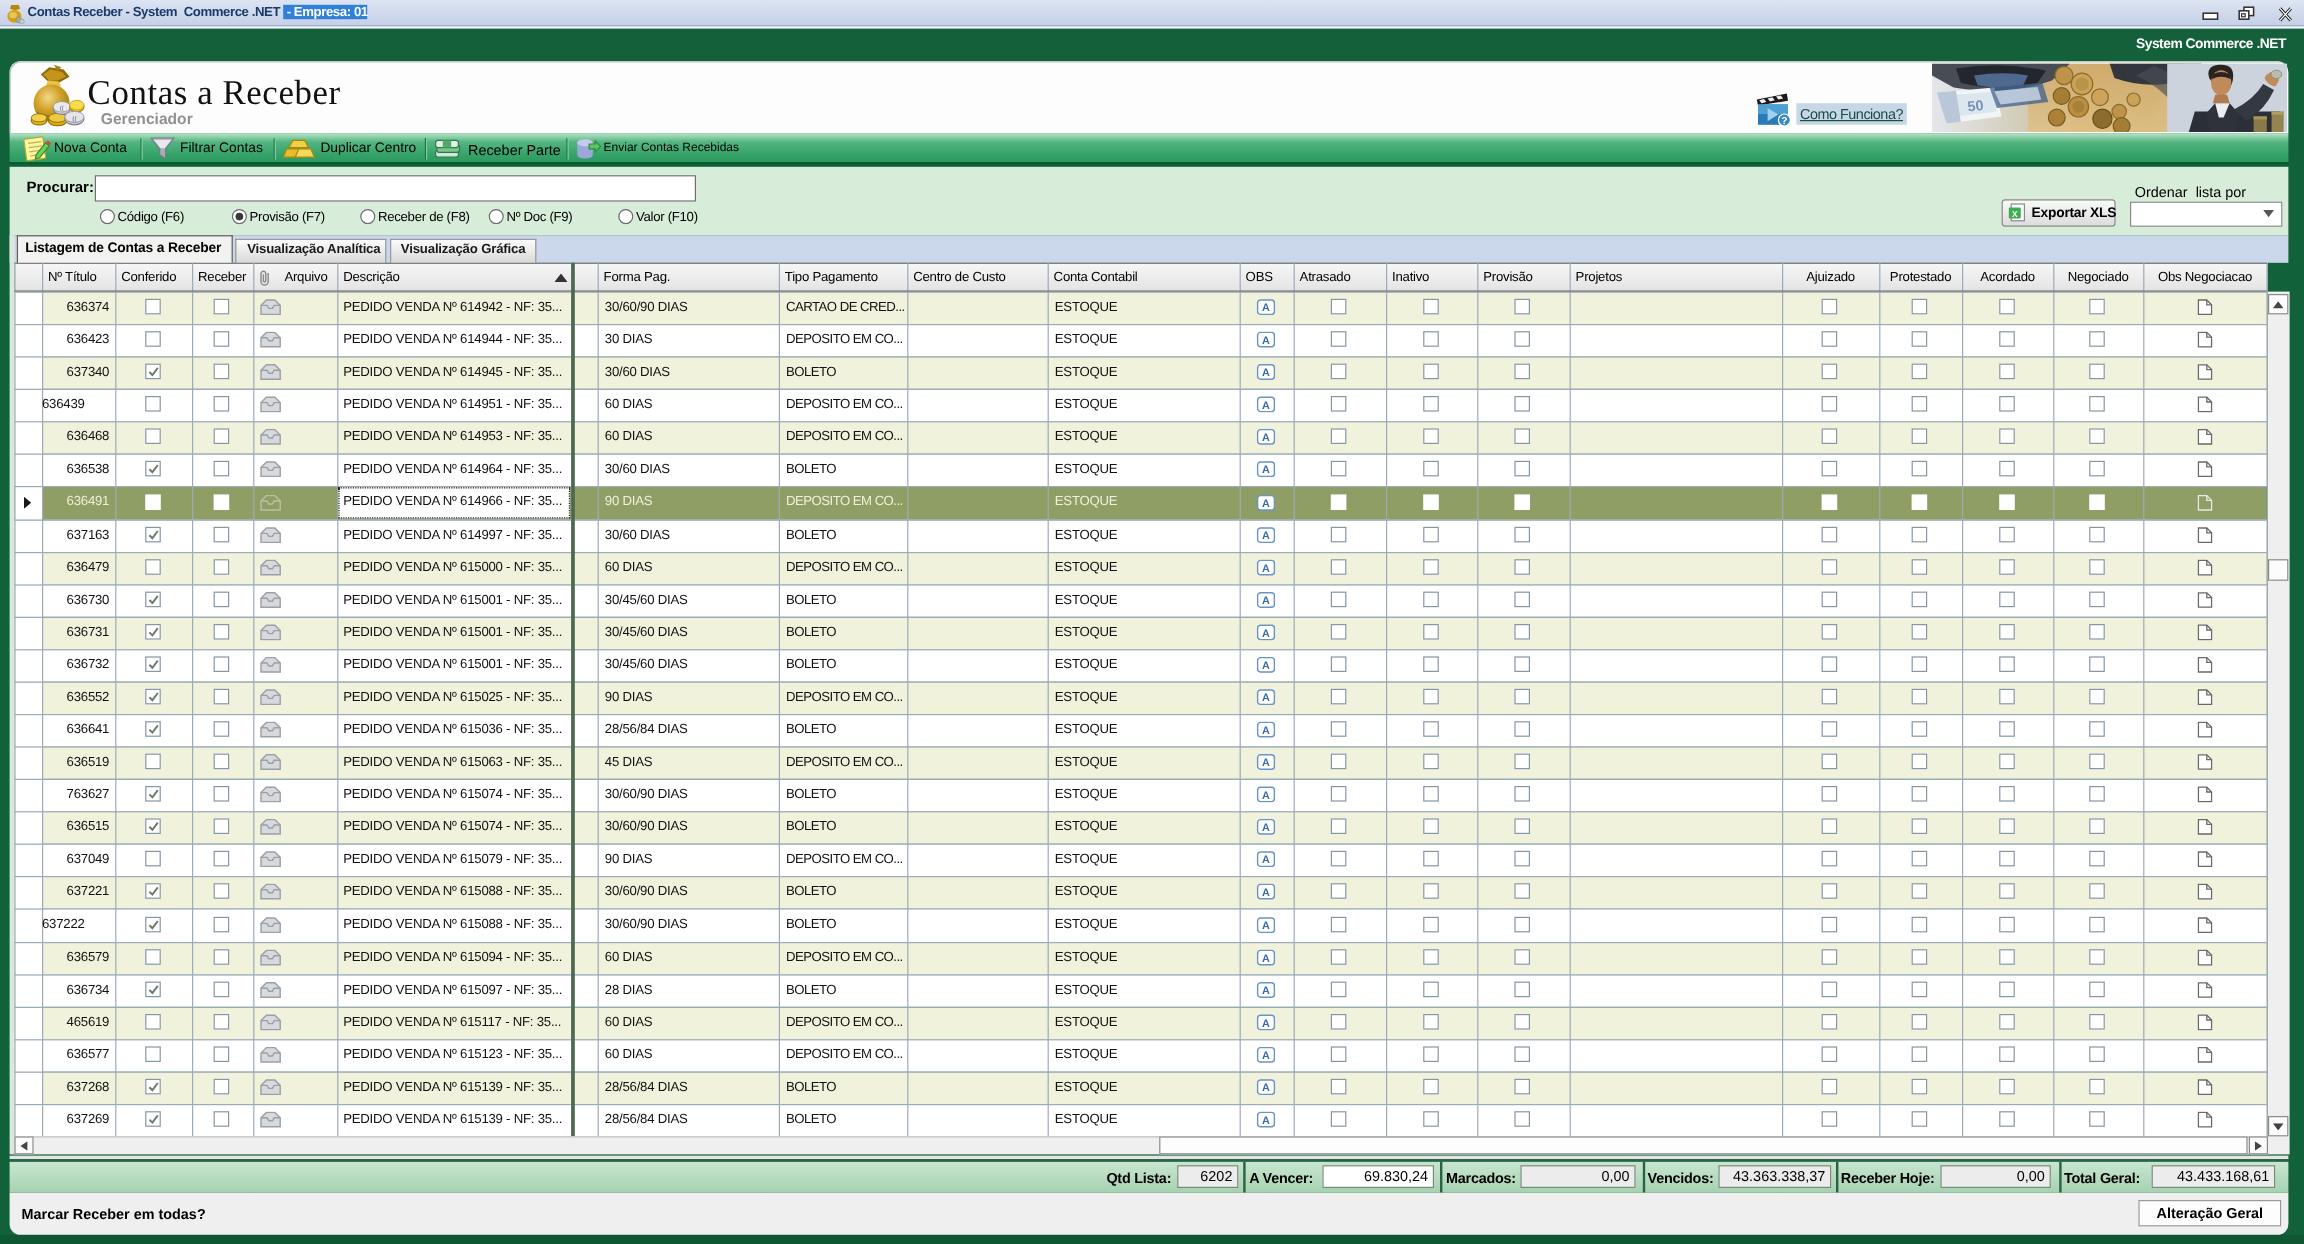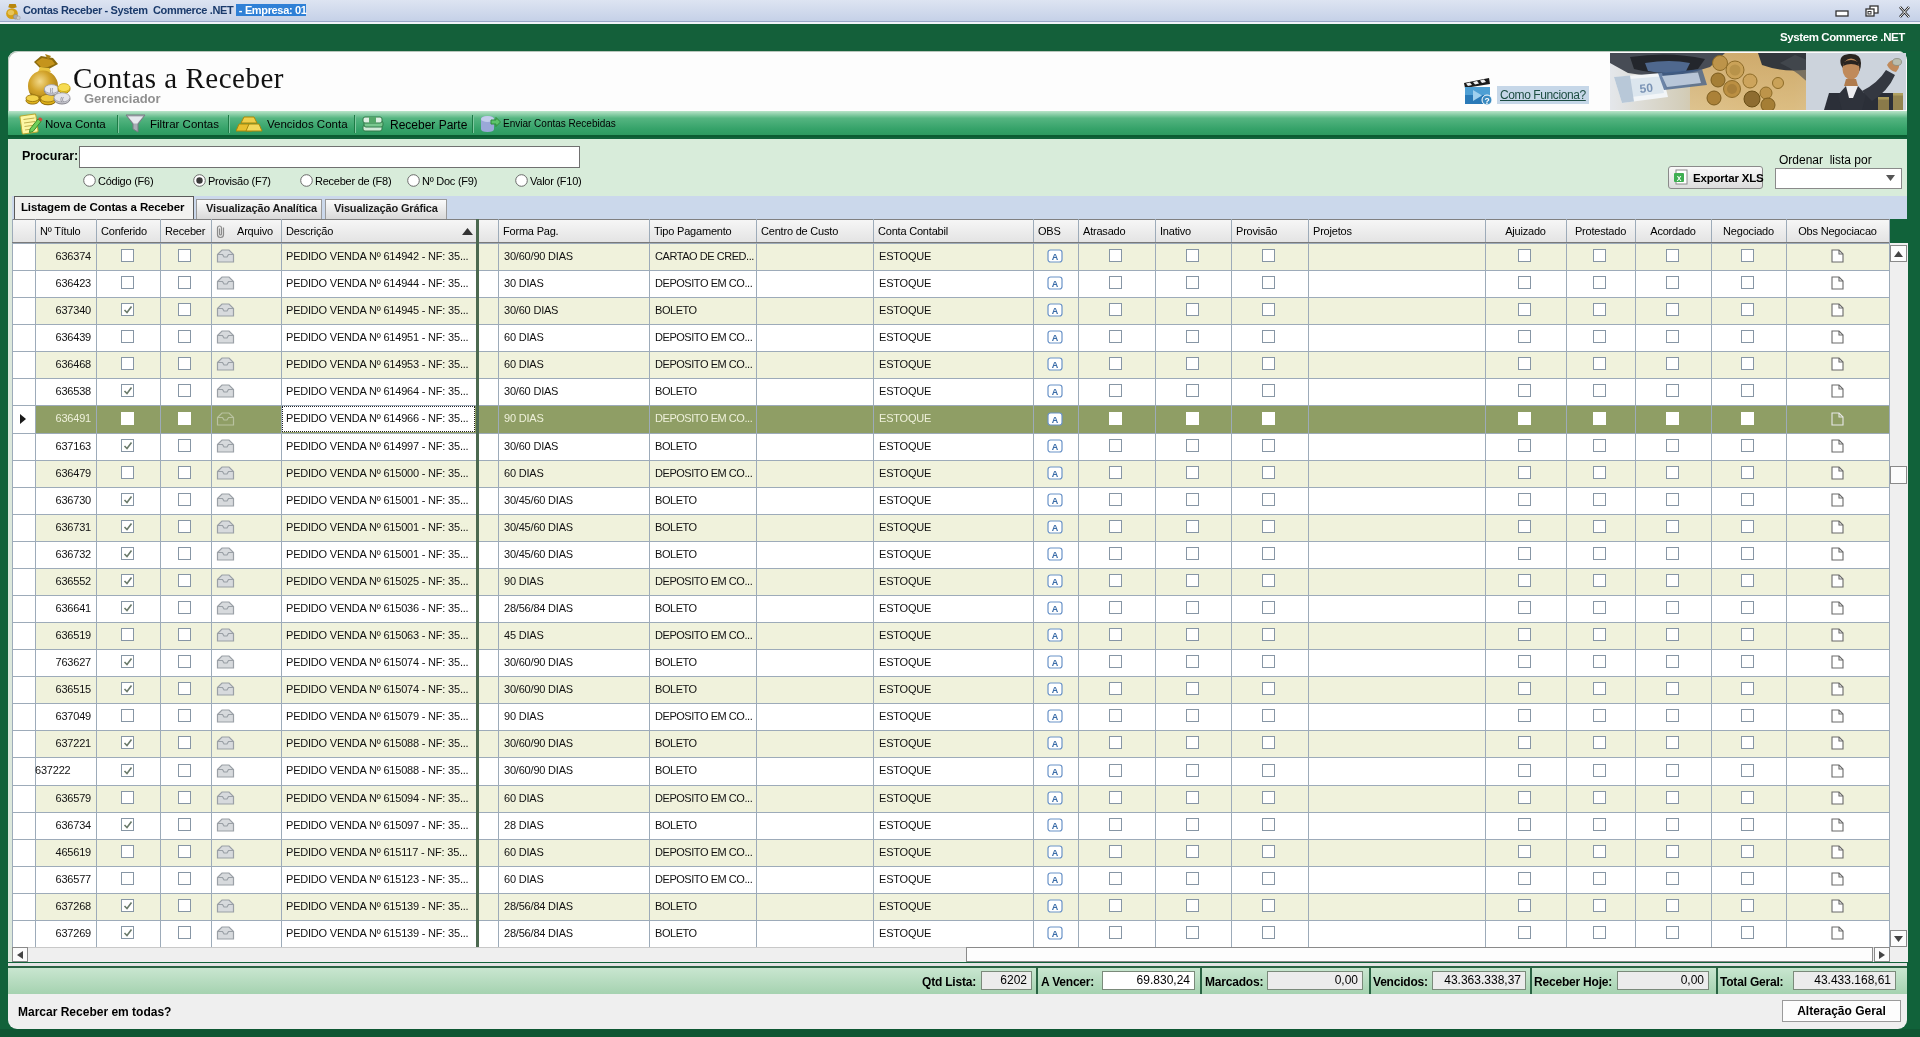--- a/index.html
+++ b/index.html
@@ -151,21 +151,21 @@
 <path d="M3 2.5 H18 L12.2 9.5 H8.8 Z" fill="#e6e9ee"></path>
 </svg>
 <div class="tx" style="left:150px;top:118px;font-size:11.5px;color:#000">Filtrar Contas</div>
 <div class="ab" style="left:228px;top:115px;width:1px;height:18px;background:#1d7a46"></div>
 <div class="ab" style="left:229px;top:115px;width:1px;height:18px;background:#7fc9a0"></div>
 <svg class="ab" style="left:236px;top:115px" width="27" height="18" viewBox="0 0 27 18">
 <path d="M8 2 L18 2 L21 8 L5 8 Z" fill="#f0cf4a" stroke="#a8880a" stroke-width="1"></path>
 <path d="M2 9 L12 9 L15 16 L-1 16 Z" transform="translate(1 0)" fill="#e7bf2e" stroke="#a8880a" stroke-width="1"></path>
 <path d="M13 9 L23 9 L26 16 L10 16 Z" fill="#f3d95c" stroke="#a8880a" stroke-width="1"></path>
 </svg>
-<div class="tx" style="left:267px;top:118px;font-size:11.5px;color:#000">Vencidos Conta</div>
+<div class="tx" style="left:267px;top:118px;font-size:11.5px;color:#000">Duplicar Centro</div>
 <div class="ab" style="left:354px;top:115px;width:1px;height:18px;background:#1d7a46"></div>
 <div class="ab" style="left:355px;top:115px;width:1px;height:18px;background:#7fc9a0"></div>
 <svg class="ab" style="left:361px;top:114px" width="24" height="20" viewBox="0 0 24 20">
 <rect x="2" y="11" width="19" height="6" rx="2" fill="#cfe9d6" stroke="#2f7a48" stroke-width="1"></rect>
 <rect x="3" y="7" width="19" height="6" rx="2" fill="#7ac88f" stroke="#2f7a48" stroke-width="1"></rect>
 <rect x="2" y="3" width="19" height="6" rx="2" fill="#def0e3" stroke="#2f7a48" stroke-width="1"></rect>
 <rect x="8" y="3" width="7" height="6" fill="#55a86a"></rect>
 </svg>
 <div class="tx" style="left:390px;top:118px;font-size:12px;color:#000">Receber Parte</div>
 <div class="ab" style="left:472px;top:115px;width:1px;height:18px;background:#1d7a46"></div>
@@ -423,21 +423,21 @@
 <div class="cb" style="left:1186px;top:303px"></div>
 <div class="cb" style="left:1262px;top:303px"></div>
 <div class="cb" style="left:1518px;top:303px"></div>
 <div class="cb" style="left:1593px;top:303px"></div>
 <div class="cb" style="left:1666px;top:303px"></div>
 <div class="cb" style="left:1741px;top:303px"></div>
 <svg class="ab" style="left:1831px;top:303px" width="13" height="14" viewBox="0 0 13 14">
 <path d="M1 1 H8 L12 5 V13 H1 Z" fill="#fff" stroke="#6a6a6a" stroke-width="1.1"></path>
 <path d="M8 1 V5 H12" fill="none" stroke="#6a6a6a" stroke-width="1.1"></path>
 </svg>
-<div class="dcell" style="left:35px;top:324px;width:56px;text-align:right;color:#111">636439</div>
+<div class="dcell" style="left:35px;top:324px;width:56px;color:#111">636439</div>
 <div class="cb" style="left:121px;top:330px"></div>
 <div class="cb" style="left:178px;top:330px"></div>
 <svg class="ab" style="left:216px;top:330px" width="19" height="14" viewBox="0 0 19 14">
 <path d="M1.5 5.5 L6 1 H13 L17.5 5.5 V13 H1.5 Z" fill="#d7dadd" stroke="#9aa0a6" stroke-width="1.2"></path>
 <path d="M1.5 5.5 H6.5 L8 8 H11 L12.5 5.5 H17.5" fill="none" stroke="#9aa0a6" stroke-width="1.2"></path>
 </svg>
 <div class="dcell" style="left:286px;top:324px;width:188px;color:#111">PEDIDO VENDA Nº 614951 - NF: 35...</div>
 <div class="dcell" style="left:504px;top:324px;width:143px;color:#111">60 DIAS</div>
 <div class="dcell" style="left:655px;top:324px;width:99px;letter-spacing:-0.45px;color:#111">DEPOSITO EM CO...</div>
 <div class="dcell" style="left:879px;top:324px;width:152px;color:#111">ESTOQUE</div>

